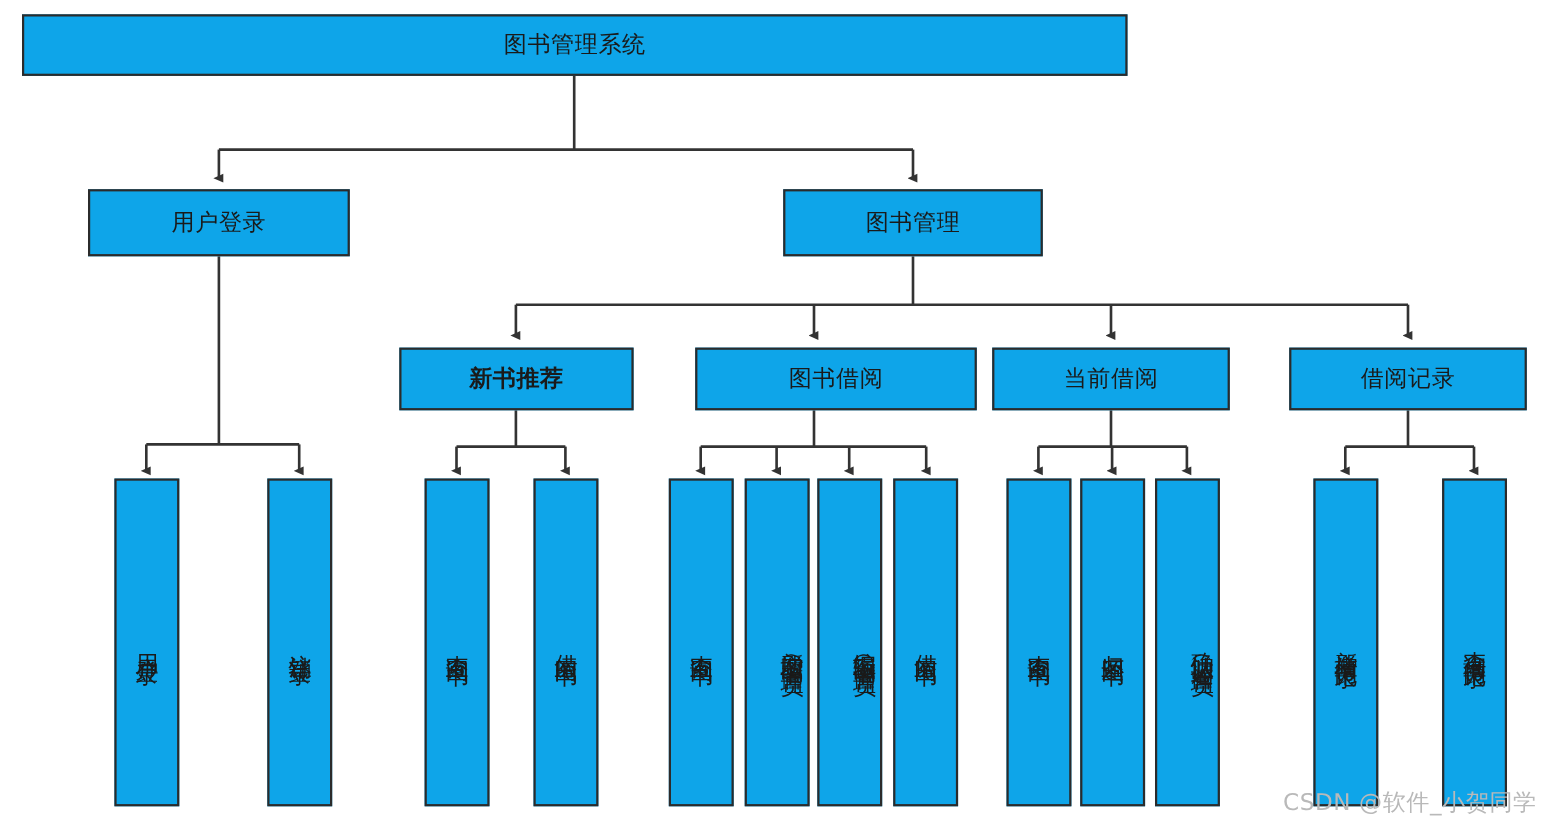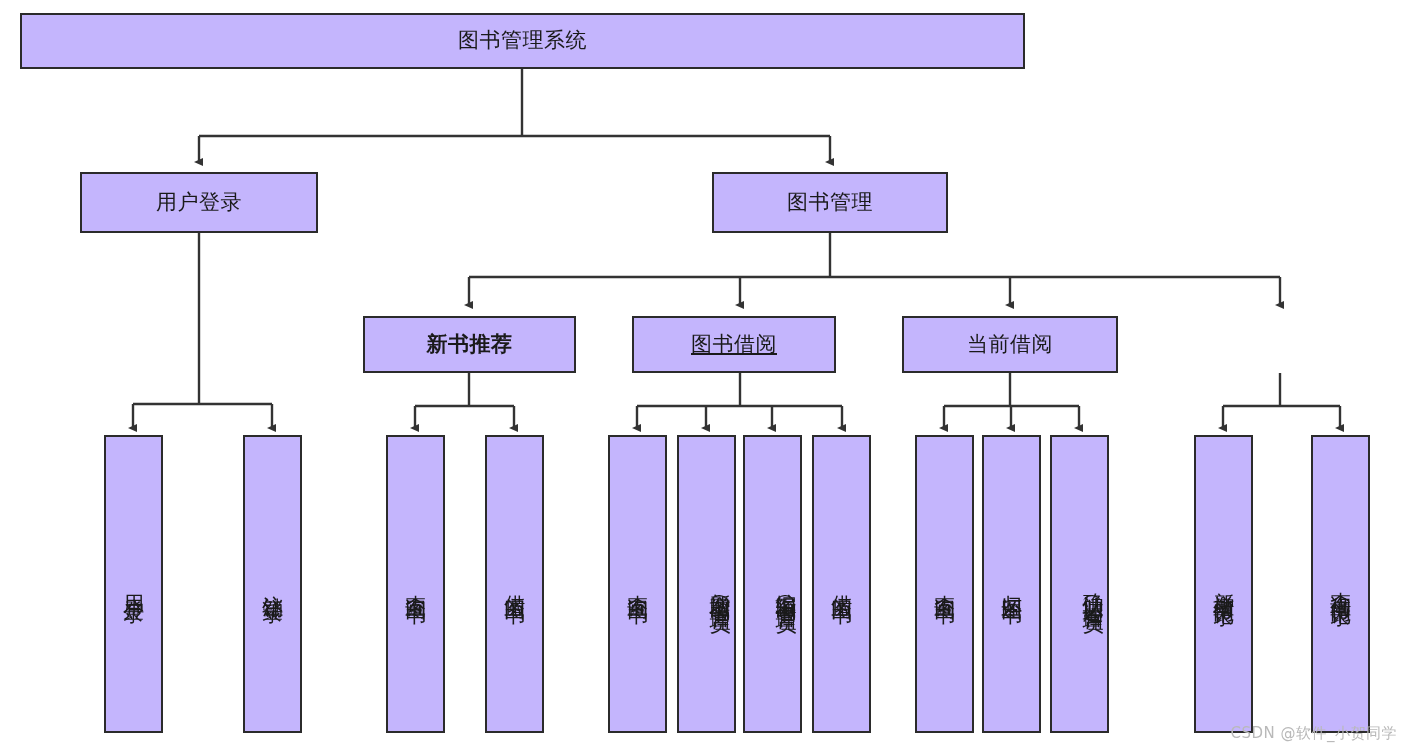--- a/index.html
+++ b/index.html
@@ -22,21 +22,21 @@
     left: 0;
     top: 0;
     width: 1405px;
     height: 747px;
     pointer-events: none;
   }
   .node {
     position: absolute;
     box-sizing: border-box;
     border: 2px solid #2b2b2b;
-    background: #c4b5fd;
+    background: #0ea5e9;
     color: #1a1a1a;
     display: flex;
     align-items: center;
     justify-content: center;
     text-align: center;
   }
   .node.h {
     font-size: 21px;
     line-height: 1.2;
     letter-spacing: 0.5px;
@@ -57,21 +57,21 @@
     white-space: normal;
   }
   .node.v.mid {
     align-items: center;
     padding-top: 0;
   }
   #watermark {
     position: absolute;
     right: 8px;
     bottom: 4px;
-    font-size: 15px;
+    font-size: 21px;
     color: #b9b9b9;
     letter-spacing: 0.5px;
     white-space: nowrap;
   }
 </style>
 </head>
 <body>
 
 <div id="canvas">
 
@@ -124,22 +124,23 @@
       <path d="M1340,406 L1340,428" marker-end="url(#arrow)"></path>
     </g>
   </svg>
 
   <div class="node h" style="left:20px; top:13px; width:1005px; height:56px;">图书管理系统</div>
 
   <div class="node h" style="left:80px; top:172px; width:238px; height:61px;">用户登录</div>
   <div class="node h" style="left:712px; top:172px; width:236px; height:61px;">图书管理</div>
 
   <div class="node h" style="left:363px; top:316px; width:213px; height:57px;font-weight:bold;">新书推荐</div>
-  <div class="node h" style="left:632px; top:316px; width:204px; height:57px;text-decoration:underline;">图书借阅</div>
+  <div class="node h" style="left:632px; top:316px; width:256px; height:57px;">图书借阅</div>
   <div class="node h" style="left:902px; top:316px; width:216px; height:57px;text-align:right;">当前借阅</div>
+  <div class="node h" style="left:1172px; top:316px; width:216px; height:57px;">借阅记录</div>
 
   <div class="node v mid" style="left:104px; top:435px; width:59px; height:298px;">
     <span class="vtext">用户登录</span>
   </div>
   <div class="node v mid" style="left:243px; top:435px; width:59px; height:298px;">
     <span class="vtext">注销登录</span>
   </div>
 
   <div class="node v mid" style="left:386px; top:435px; width:59px; height:298px;">
     <span class="vtext">查询图书</span>

